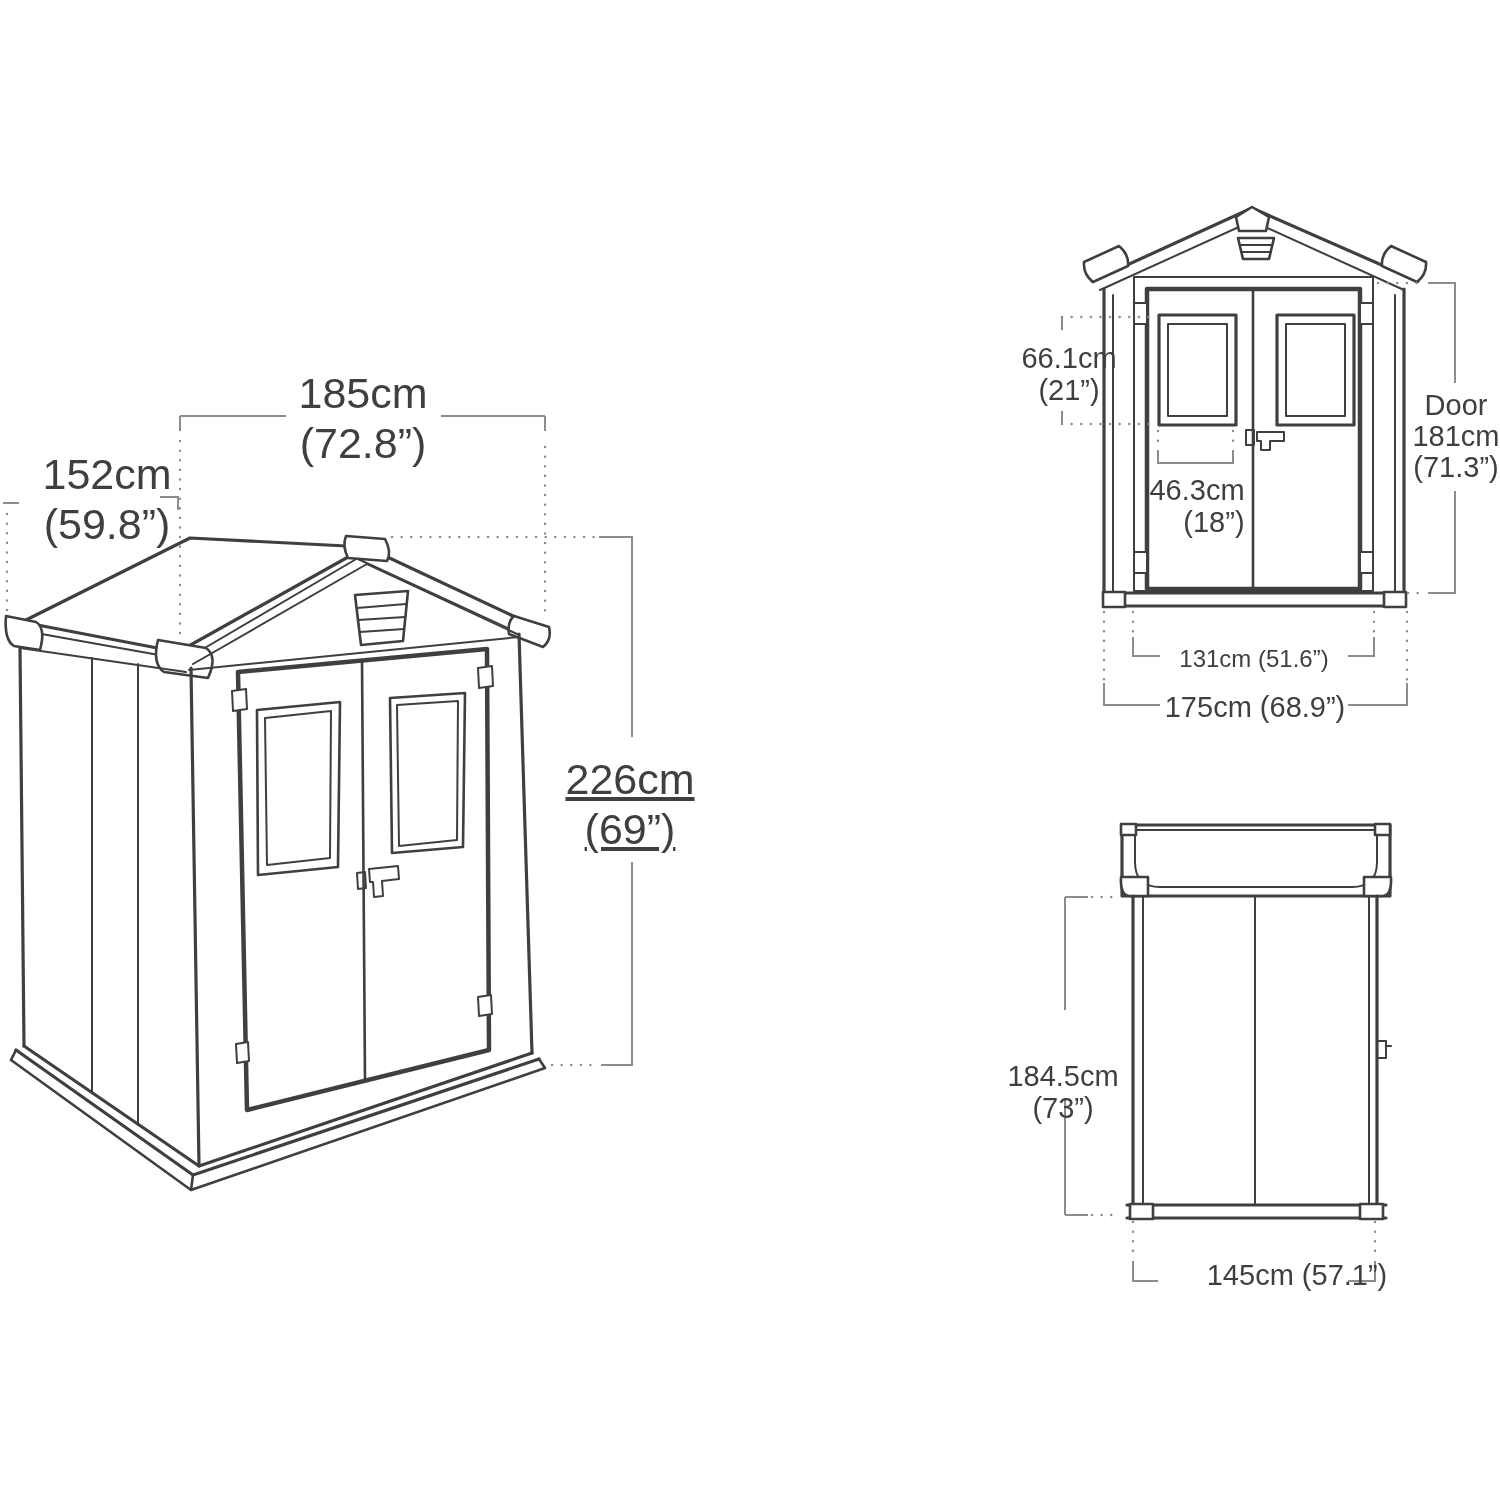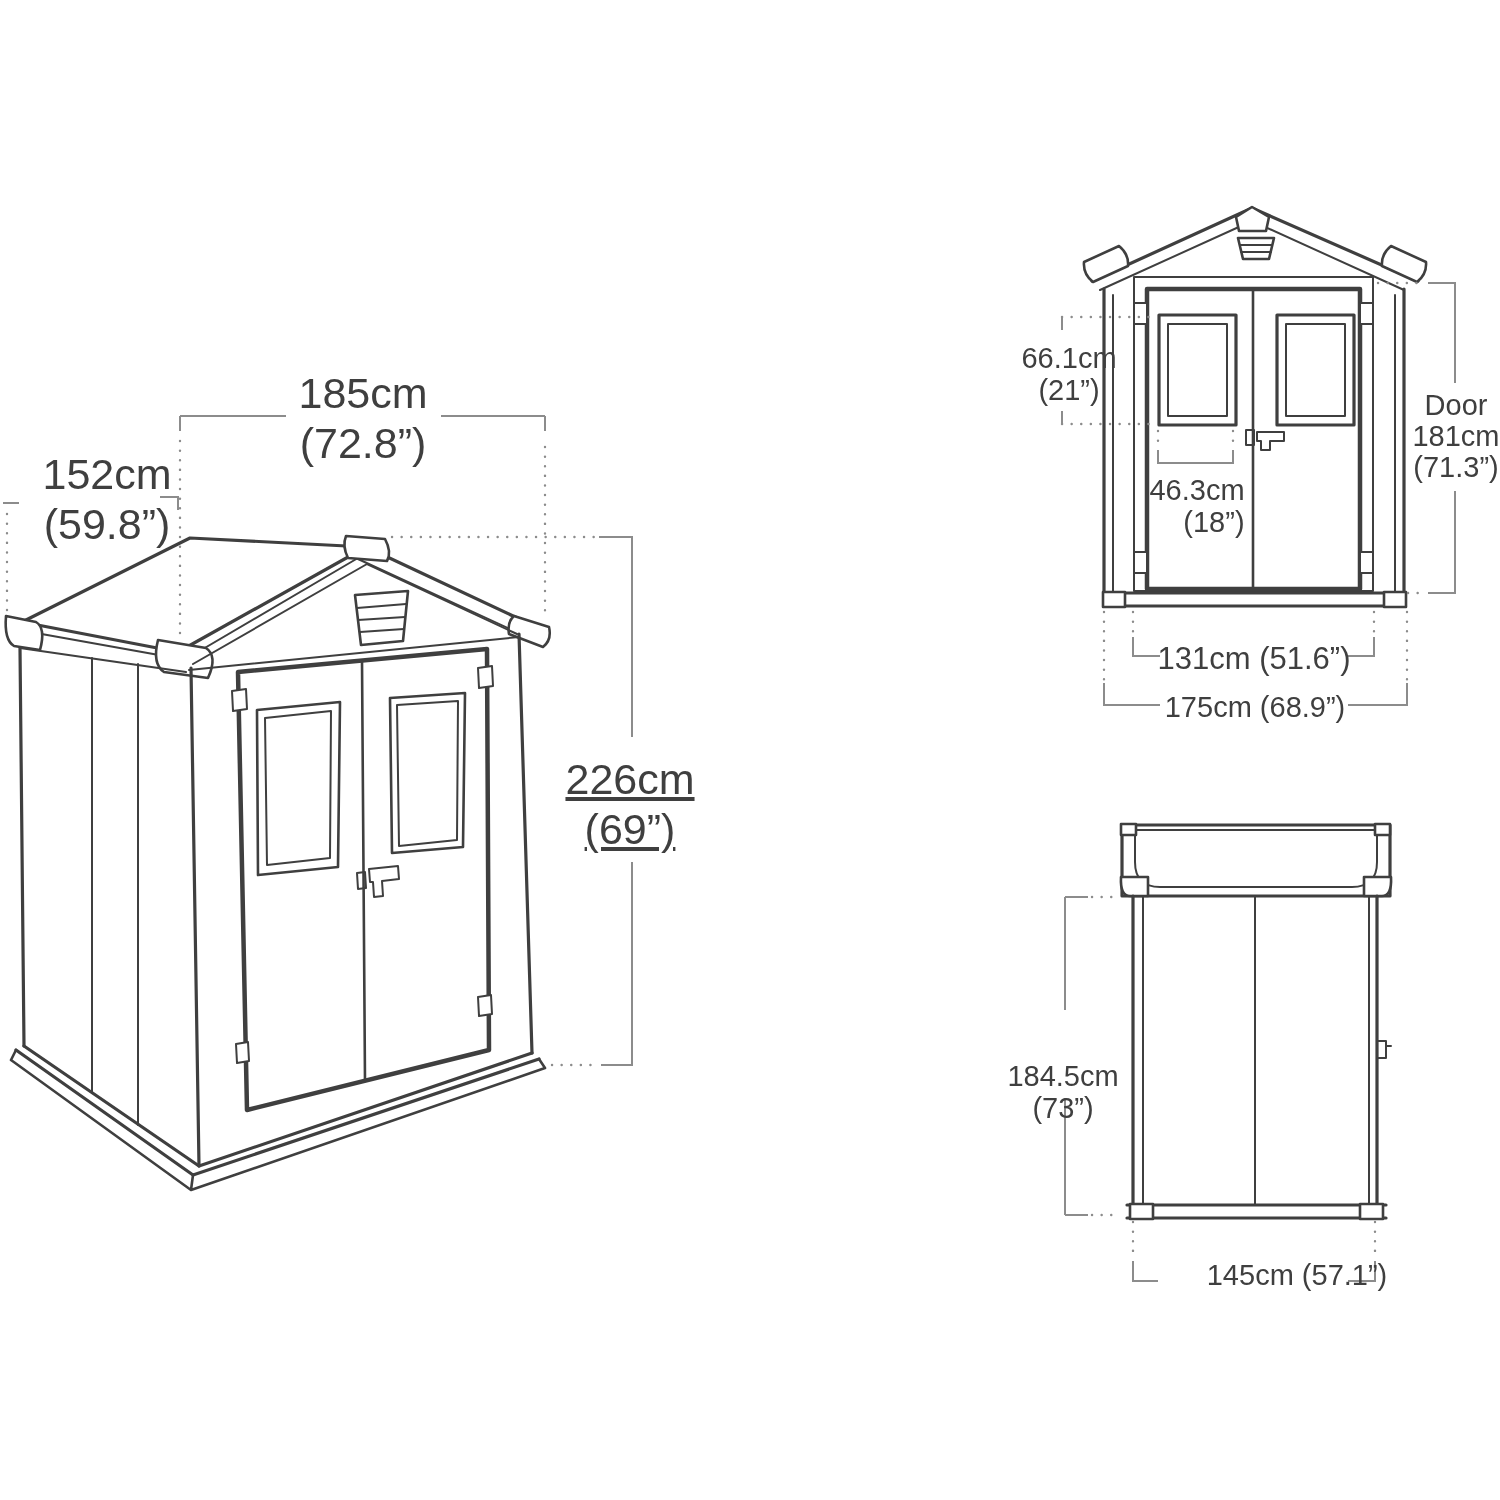--- a/index.html
+++ b/index.html
@@ -186,21 +186,21 @@
     <div>46.3cm</div>
     <div>(18”)</div>
   </div>
 
   <div class="lbl small" style="left:1456px;top:390px;line-height:31px;">
     <div>Door</div>
     <div>181cm</div>
     <div>(71.3”)</div>
   </div>
 
-  <div class="lbl small" style="left:1254px;top:643px;font-size:31px;">
+  <div class="lbl small" style="left:1254px;top:643px;font-size:24px;">
     <div>131cm (51.6”)</div>
   </div>
 
   <div class="lbl small" style="left:1255px;top:691px;">
     <div>175cm (68.9”)</div>
   </div>
 
   <div class="lbl small" style="left:1063px;top:1024px;margin-top:36px;">
     <div>184.5cm</div>
     <div>(73”)</div>

